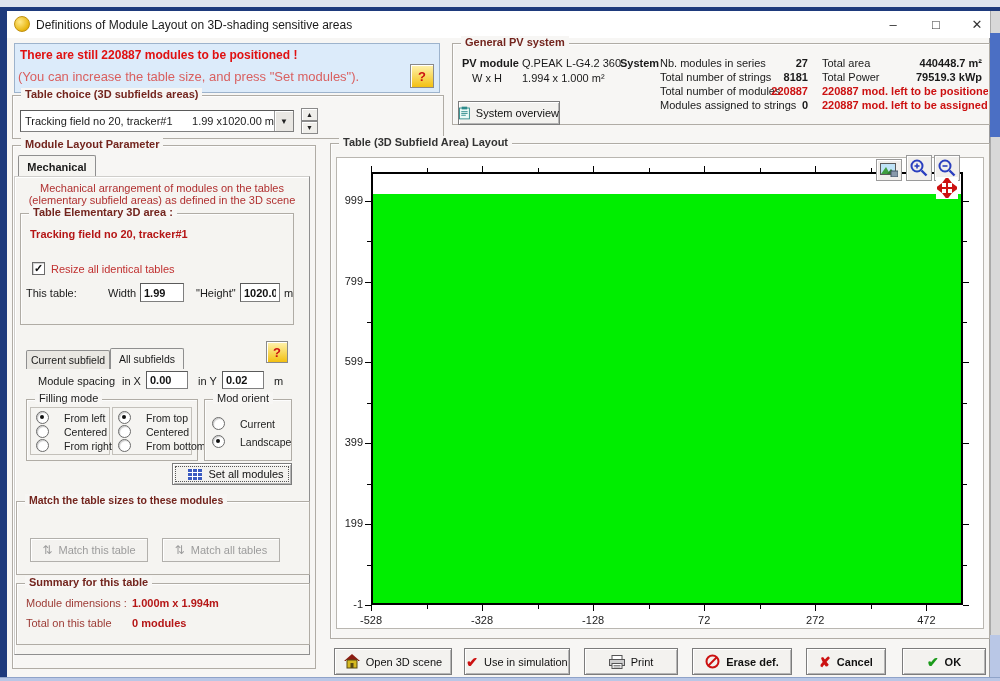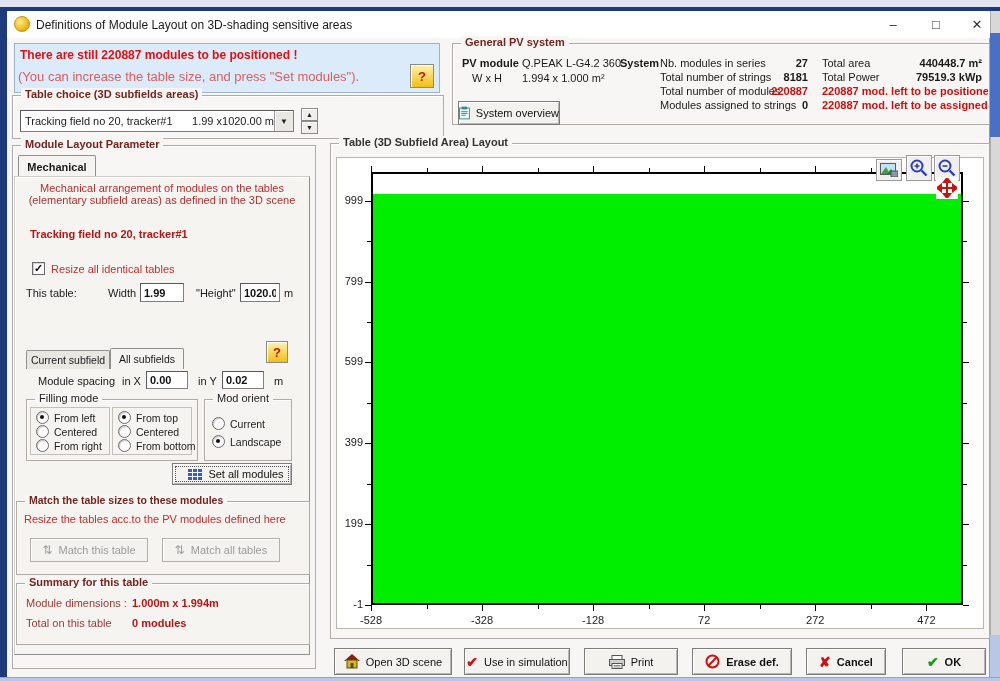--- a/index.html
+++ b/index.html
@@ -49,21 +49,21 @@
   .combo .arrowbtn{width:18px;align-self:stretch;background:#e9e7e3;border-left:1px solid #9a9a9a;
          box-shadow:inset 1px 1px 0 #fff;display:flex;align-items:center;justify-content:center;font-size:8px;color:#222;cursor:pointer;}
   .spin{width:17px;height:13px;background:#efeeea;border:1px solid #8a8a8a;box-shadow:inset 1px 1px 0 #fff;
         display:flex;align-items:center;justify-content:center;font-size:7px;color:#222;box-sizing:border-box;cursor:pointer;}
   
   .panel{background:#f5f4f1;border:1px solid #8f8f8f;border-top-color:#cfcecb;border-left-color:#cfcecb;box-shadow:inset 1px 1px 0 #fff;box-sizing:border-box;}
   .tab{background:#f5f4f1;border:1px solid #8f8f8f;border-bottom:none;border-radius:2px 2px 0 0;
        display:flex;align-items:center;justify-content:center;box-sizing:border-box;cursor:pointer;}
   .tab.inactive{background:#e9e7e2;}
   
-  .radio{display:flex;align-items:center;gap:5px;font-size:10.5px;color:#222;cursor:pointer;}
+  .radio{display:flex;align-items:center;gap:15px;font-size:10.5px;color:#222;cursor:pointer;}
   .radio .dot{width:11px;height:11px;border-radius:50%;border:1px solid #6b6b6b;background:#fff;
               box-shadow:inset 1px 1px 1px #c9c9c9;position:relative;flex:none;}
   .radio.sel .dot::after{content:"";position:absolute;left:3px;top:3px;width:4px;height:4px;border-radius:50%;background:#111;}
   .chk{width:13px;height:13px;background:#fff;border:1px solid #6b6b6b;box-shadow:inset 1px 1px 1px #cfcfcf;
        font-weight:bold;font-size:11px;line-height:11px;text-align:center;color:#111;box-sizing:border-box;cursor:pointer;}
   .subbox{border:1px solid #c3c0ba;box-sizing:border-box;}
   
   .maroon{color:#9c3a34;}
   .redb{color:#b51616;font-weight:bold;}
   .bold{font-weight:bold;}
@@ -148,20 +148,23 @@
     <span>System overview</span>
   </div>
 
   <div class="abs grp" style="left:12px;top:138px;width:302px;height:522px;">
     <span class="cap">Module Layout Parameter</span>
   </div>
   <div class="abs tab" style="left:18px;top:148px;width:78px;height:22px;font-weight:bold;">Mechanical</div>
   <div class="abs panel" style="left:14px;top:169px;width:296px;height:479px;"></div>
   <div class="abs" style="left:20px;top:175px;width:284px;text-align:center;color:#b03030;">Mechanical arrangement of modules on the tables (elementary subfield areas) as defined in the 3D scene</div>
 
+  <div class="abs grp" style="left:20px;top:206px;width:272px;height:110px;">
+    <span class="cap">Table Elementary 3D area :</span>
+  </div>
   <div class="abs redb" style="left:30px;top:221px;">Tracking field no 20, tracker#1</div>
   <div class="abs chk" style="left:32px;top:255px;">✓</div>
   <div class="abs" style="left:51px;top:256px;color:#c03030;">Resize all identical tables</div>
   <div class="abs" style="left:26px;top:280px;">This table:</div>
   <div class="abs" style="left:108px;top:280px;">Width</div>
   <input class="abs field" style="left: 140px; top: 276px; width: 44px; height: 19px;" value="1.99">
   <div class="abs" style="left:196px;top:280px;">"Height"</div>
   <input class="abs field" style="left: 240px; top: 276px; width: 40px; height: 19px;" value="1020.0">
   <div class="abs" style="left:284px;top:280px;">m</div>
 
@@ -224,21 +227,20 @@
         <line x1="0" y1="7.5" x2="14" y2="7.5" stroke="#fff"></line>
         <line x1="4.5" y1="0" x2="4.5" y2="11" stroke="#fff"></line>
         <line x1="9.5" y1="0" x2="9.5" y2="11" stroke="#fff"></line>
       </svg>
     <span>Set all modules</span>
   </div>
 
   <div class="abs grp" style="left:16px;top:494px;width:292px;height:72px;">
     <span class="cap" style="font-size:10.5px;">Match the table sizes to these modules</span>
   </div>
-  <div class="abs" style="left:24px;top:506px;color:#c03030;">Resize the tables acc.to the PV modules defined here</div>
   <div class="abs btn disabled" style="left:30px;top:531px;width:118px;height:24px;">
     <span style="color:#9c9c9c;font-size:12px;">⇅</span>
     <span>Match this table</span>
   </div>
   <div class="abs btn disabled" style="left:162px;top:531px;width:118px;height:24px;">
     <span style="color:#9c9c9c;font-size:12px;">⇅</span>
     <span>Match all tables</span>
   </div>
 
   <div class="abs grp" style="left:16px;top:576px;width:292px;height:60px;">

